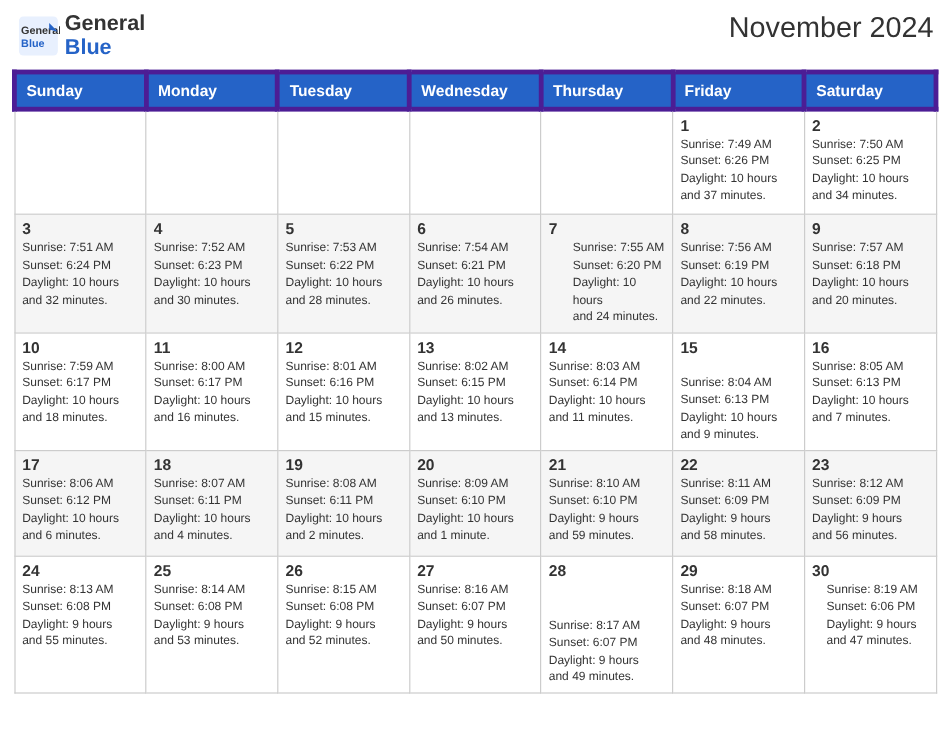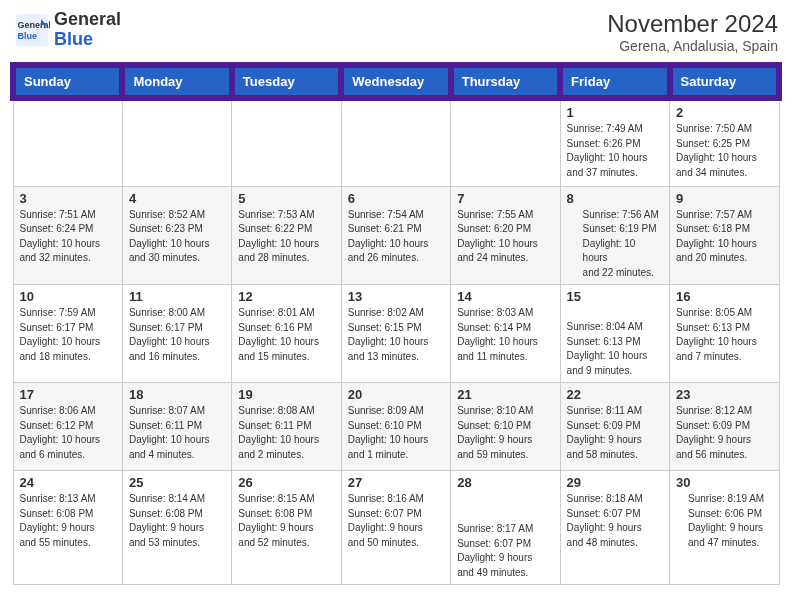--- a/index.html
+++ b/index.html
@@ -52,21 +52,21 @@
       border-collapse: collapse;
       border: 1px solid #ccc;
     }
     .calendar th {
       background-color: #2563c7;
       color: #fff;
       font-size: 13px;
       font-weight: bold;
       text-align: left;
       padding: 6px 8px;
-      border: 6px solid #4c1d95;
+      border: 4px solid #4c1d95;
     }
     .calendar td {
       width: calc(100% / 7);
       vertical-align: top;
       border: 1px solid #ccc;
       padding: 4px 6px;
       font-size: 10.5px;
       color: #333;
       height: 88px;
       background: #fff;
@@ -101,21 +101,20 @@
       <polygon points="30,8 38,16 30,14" fill="#2563c7"></polygon>
     </svg>
     <div>
       <div class="logo-text">
         General<br><span>Blue</span>
       </div>
     </div>
   </div>
   <div class="title-block">
     <div class="month-title">November 2024</div>
-    <div class="subtitle">Gerena, Andalusia, Spain</div>
   </div>
 </div>
 
 <table class="calendar">
   <thead>
     <tr id="weekday-header">
         <th>Sunday</th>
         <th>Monday</th>
         <th>Tuesday</th>
         <th>Wednesday</th>
@@ -149,49 +148,49 @@
       <tr>
         <td>
           <span class="day-num">3</span>
           <div class="day-info" style="white-space: pre-line;">Sunrise: 7:51 AM
 Sunset: 6:24 PM
 Daylight: 10 hours
 and 32 minutes.</div>
         </td>
         <td>
           <span class="day-num">4</span>
-          <div class="day-info" style="white-space: pre-line;">Sunrise: 8:52 AM
+          <div class="day-info" style="white-space: pre-line;">Sunrise: 7:52 AM
 Sunset: 6:23 PM
 Daylight: 10 hours
 and 30 minutes.</div>
         </td>
         <td>
           <span class="day-num">5</span>
           <div class="day-info" style="white-space: pre-line;">Sunrise: 7:53 AM
 Sunset: 6:22 PM
 Daylight: 10 hours
 and 28 minutes.</div>
         </td>
         <td>
           <span class="day-num">6</span>
           <div class="day-info" style="white-space: pre-line;">Sunrise: 7:54 AM
 Sunset: 6:21 PM
 Daylight: 10 hours
 and 26 minutes.</div>
         </td>
         <td>
           <span class="day-num">7</span>
-          <div class="day-info" style="white-space: pre-line;">Sunrise: 7:55 AM
+          <div class="day-info" style="white-space: pre-line; margin-left: 20px;">Sunrise: 7:55 AM
 Sunset: 6:20 PM
 Daylight: 10 hours
 and 24 minutes.</div>
         </td>
         <td>
           <span class="day-num">8</span>
-          <div class="day-info" style="white-space: pre-line; margin-left: 16px;">Sunrise: 7:56 AM
+          <div class="day-info" style="white-space: pre-line;">Sunrise: 7:56 AM
 Sunset: 6:19 PM
 Daylight: 10 hours
 and 22 minutes.</div>
         </td>
         <td>
           <span class="day-num">9</span>
           <div class="day-info" style="white-space: pre-line;">Sunrise: 7:57 AM
 Sunset: 6:18 PM
 Daylight: 10 hours
 and 20 minutes.</div>

